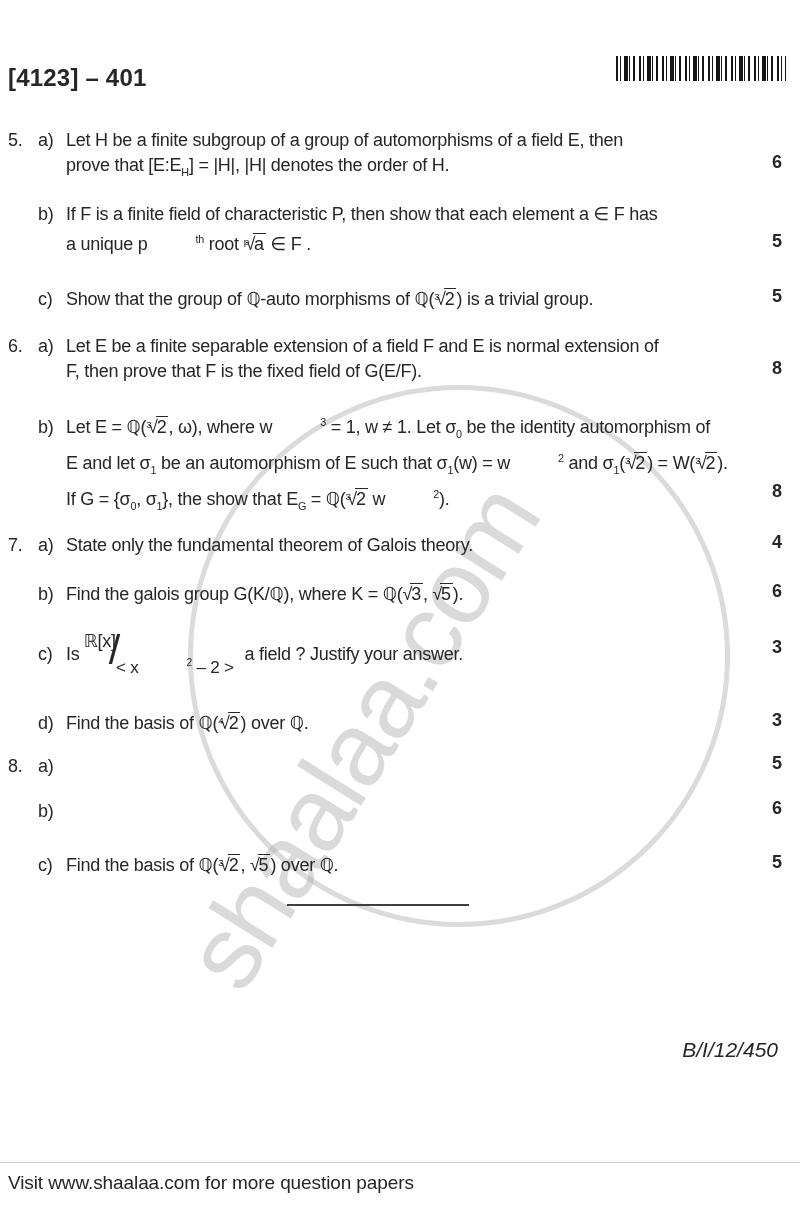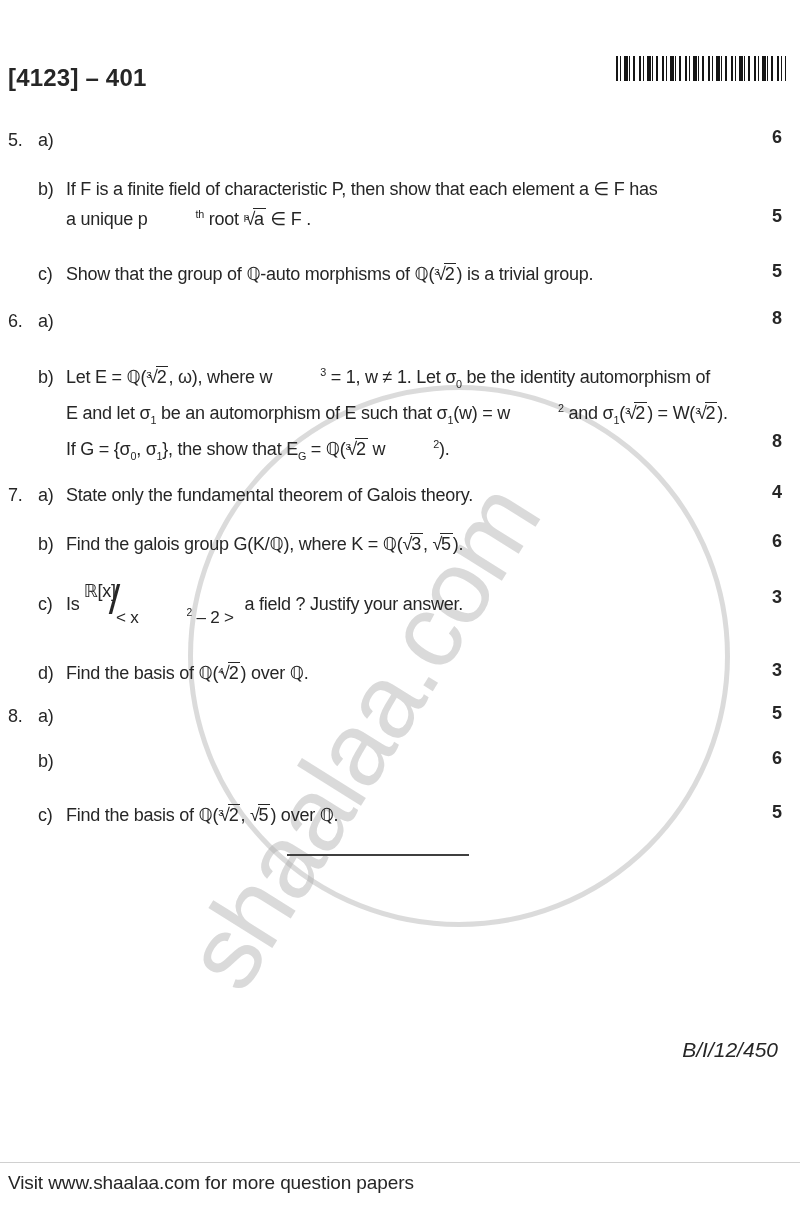--- a/index.html
+++ b/index.html
@@ -79,40 +79,42 @@
   <div class="wm-text">shaalaa.com</div>
 
   <div class="paper-code">[4123] – 401</div>
   <div class="barcode"></div>
 
   <div class="content">
 
     <div class="part lh25" style="margin-bottom:21px">
       <span class="qnum">5.</span>
       <span class="plabel">a)</span>
+      <span class="ptext">Let H be a finite subgroup of a group of automorphisms of a field E, then<br>prove that [E:E<sub>H</sub>] = |H|, |H| denotes the order of H.</span>
       <span class="marks">6</span>
     </div>
 
     <div class="part lh30" style="margin-bottom:25px">
       <span class="qnum"></span>
       <span class="plabel">b)</span>
       <span class="ptext">If F is a finite field of characteristic P, then show that each element a ∈ F has<br>a unique p<sup>th</sup> root <span class="rt"><span class="rtidx">p</span><span class="rtsign">√</span><span class="rtbar">a</span></span> ∈ F .</span>
       <span class="marks">5</span>
     </div>
 
     <div class="part lh30" style="margin-bottom:20px">
       <span class="qnum"></span>
       <span class="plabel">c)</span>
       <span class="ptext">Show that the group of ℚ-auto morphisms of ℚ(<span class="rt"><span class="rtidx">3</span><span class="rtsign">√</span><span class="rtbar">2</span></span>) is a trivial group.</span>
       <span class="marks">5</span>
     </div>
 
     <div class="part lh25" style="margin-bottom:25px">
       <span class="qnum">6.</span>
       <span class="plabel">a)</span>
+      <span class="ptext">Let E be a finite separable extension of a field F and E is normal extension of<br>F, then prove that F is the fixed field of G(E/F).</span>
       <span class="marks">8</span>
     </div>
 
     <div class="part lh36 mk8" style="margin-bottom:13px">
       <span class="qnum"></span>
       <span class="plabel">b)</span>
       <span class="ptext">Let E = ℚ(<span class="rt"><span class="rtidx">3</span><span class="rtsign">√</span><span class="rtbar">2</span></span>, ω), where w<sup>3</sup> = 1,  w ≠ 1. Let σ<sub>0</sub> be the identity automorphism of<br>E and let σ<sub>1</sub> be an automorphism of E such that σ<sub>1</sub>(w) = w<sup>2</sup> and σ<sub>1</sub>(<span class="rt"><span class="rtidx">3</span><span class="rtsign">√</span><span class="rtbar">2</span></span>) = W(<span class="rt"><span class="rtidx">3</span><span class="rtsign">√</span><span class="rtbar">2</span></span>).<br>If G = {σ<sub>0</sub>, σ<sub>1</sub>}, the show that E<sub>G</sub> = ℚ(<span class="rt"><span class="rtidx">3</span><span class="rtsign">√</span><span class="rtbar">2</span></span> w<sup>2</sup>).</span>
       <span class="marks">8</span>
     </div>
 

